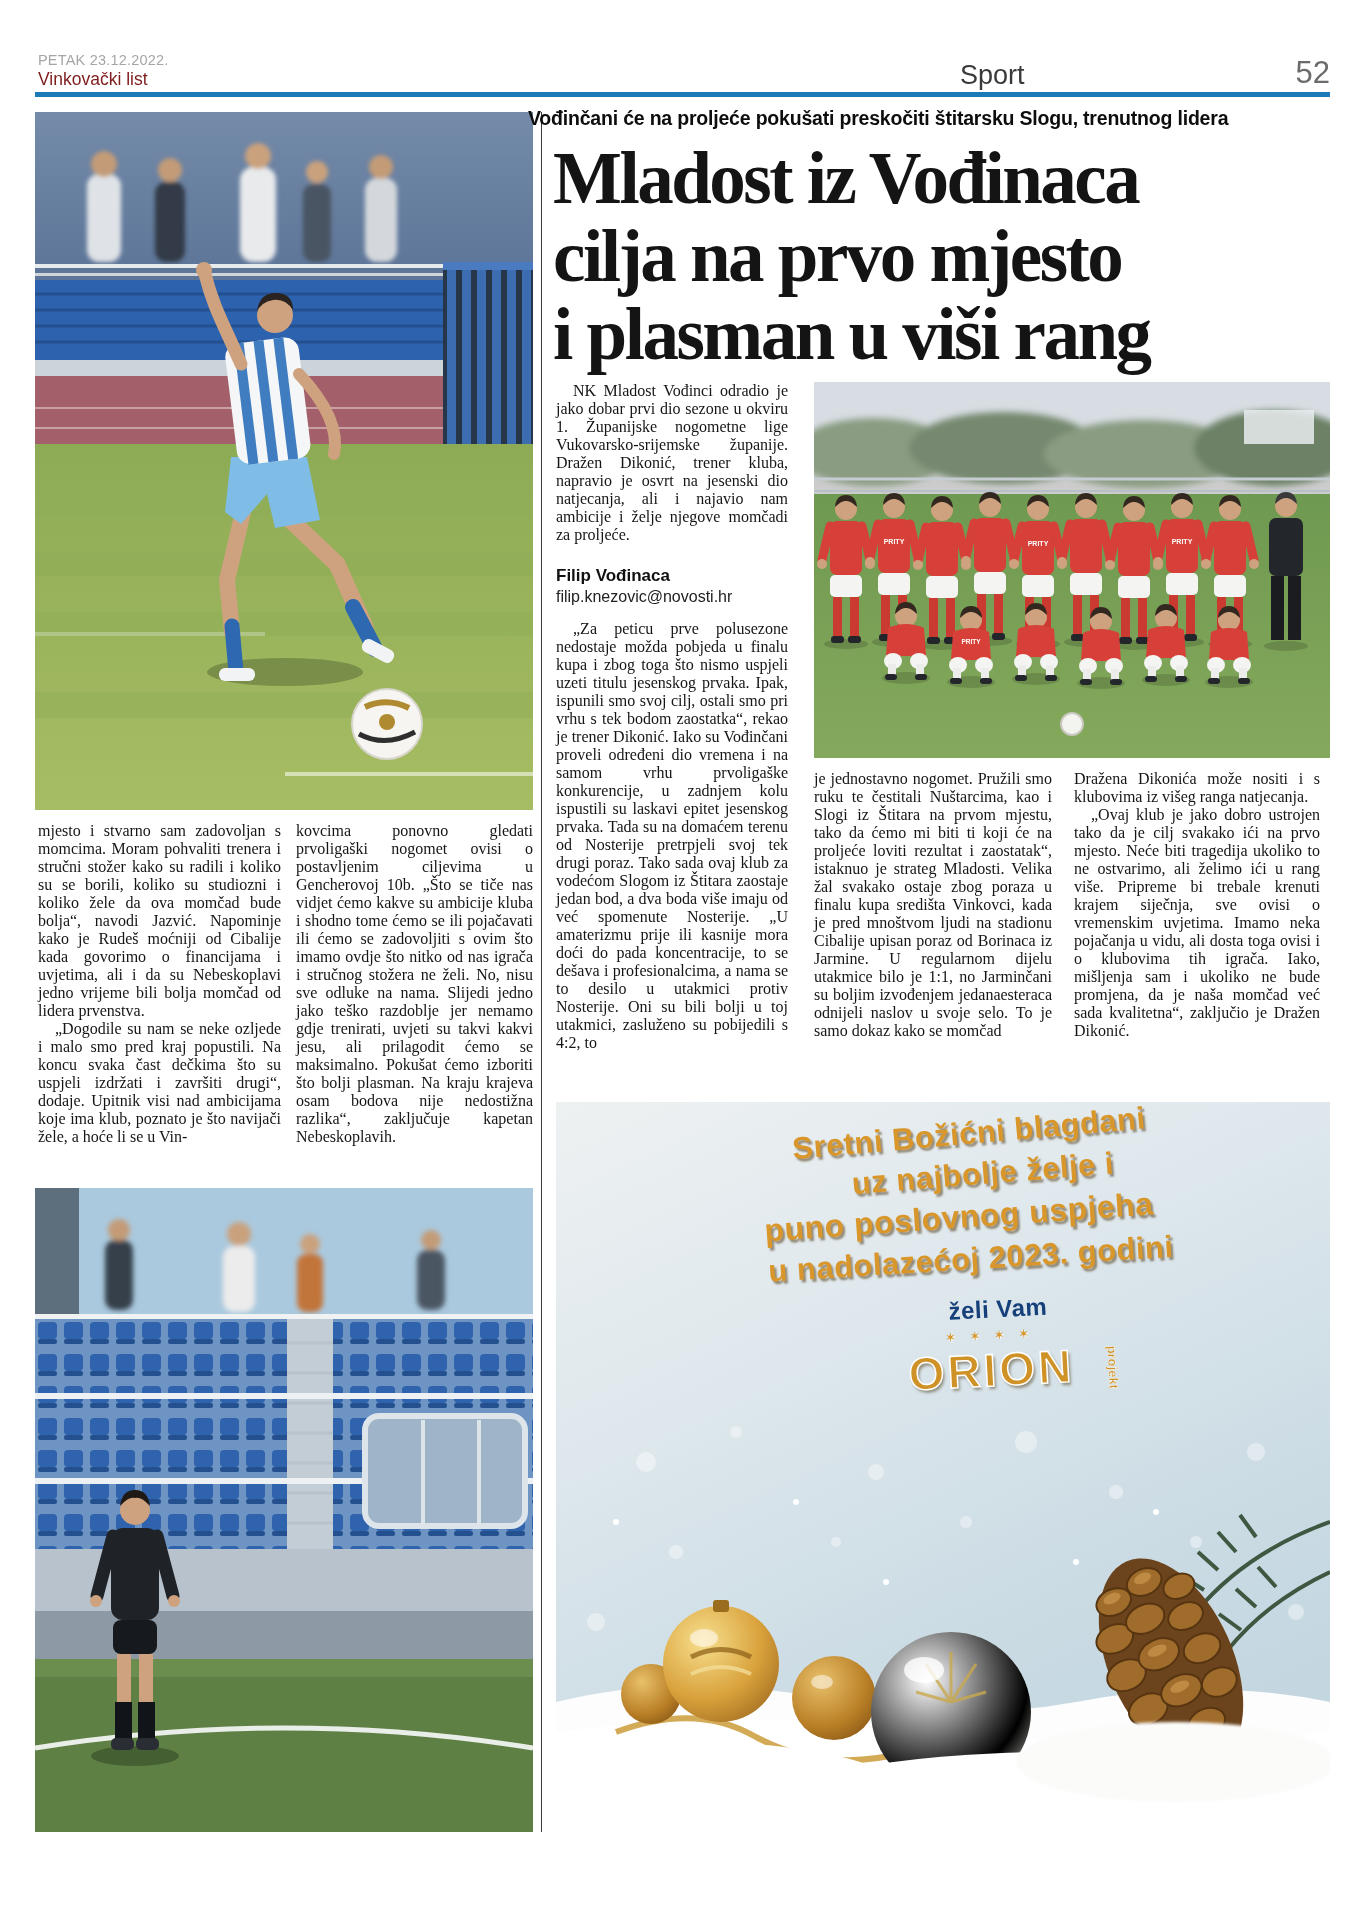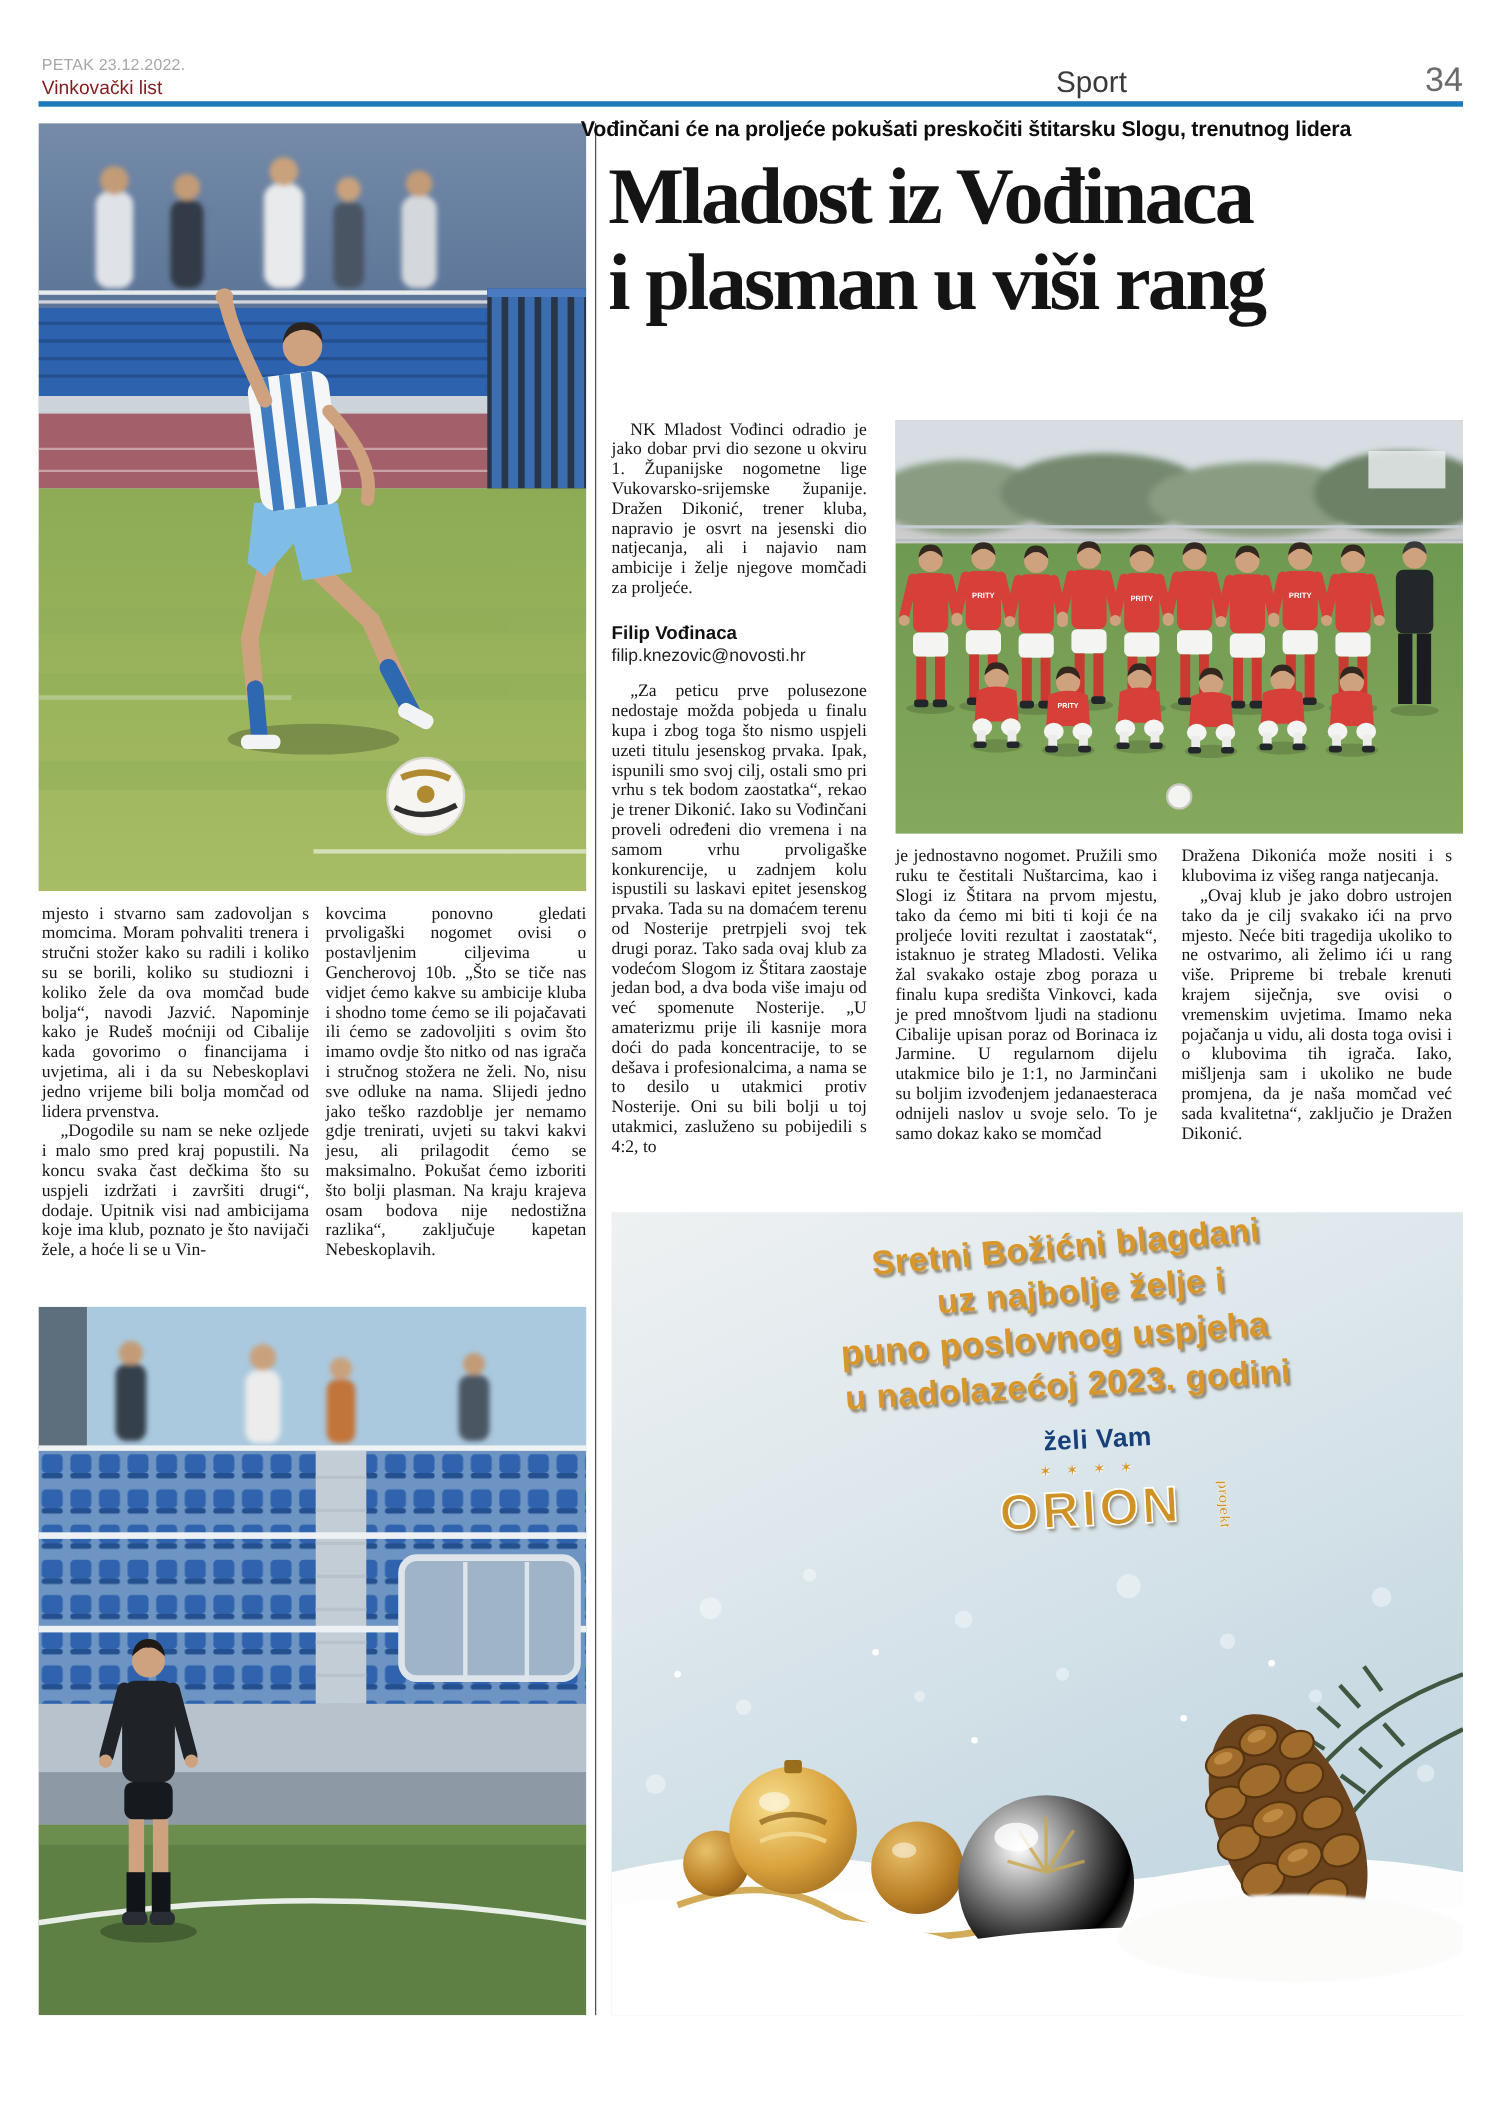--- a/index.html
+++ b/index.html
@@ -60,21 +60,21 @@
   .ad-scene{position:absolute;left:0;bottom:0;}
 </style>
 </head>
 <body>
 
 <div id="page">
 
   <div class="abs h-date">PETAK 23.12.2022.</div>
   <div class="abs h-pub">Vinkovački list</div>
   <div class="abs h-sport">Sport</div>
-  <div class="abs h-page">34</div>
+  <div class="abs h-page">52</div>
   <div class="abs h-rule"></div>
   <div class="abs v-rule"></div>
 
   <div class="abs photo" id="photo1">
     <svg width="498" height="698" viewBox="0 0 498 698">
       <defs>
         <linearGradient id="standsG" x1="0" y1="0" x2="0" y2="1">
           <stop offset="0" stop-color="#748ba9"></stop>
             <stop offset="1" stop-color="#5c7497"></stop>
         </linearGradient>
@@ -174,20 +174,21 @@
         <path d="M330,595 Q352,585 374,596" stroke="#b08a30" stroke-width="6" fill="none"></path>
         <path d="M324,622 Q350,636 380,620" stroke="#2e2e2e" stroke-width="5" fill="none"></path>
         <circle cx="352" cy="610" r="8" fill="#b08a30"></circle>
       </g>
     </svg>
   </div>
 
   <div class="abs kicker">Vođinčani će na proljeće pokušati preskočiti štitarsku Slogu, trenutnog lidera</div>
   <div class="abs headline">
     <div>Mladost iz Vođinaca</div>
+    <div>cilja na prvo mjesto</div>
     <div>i plasman u viši rang</div>
   </div>
 
   <div class="abs serifcol lead">
     <p class="ind">NK Mladost Vođinci odradio je jako dobar prvi dio sezone u okviru 1. Županijske nogometne lige Vukovarsko-srijemske županije. Dražen Dikonić, trener kluba, napravio je osvrt na jesenski dio natjecanja, ali i najavio nam ambicije i želje njegove momčadi za proljeće.</p>
   </div>
   <div class="abs byline">Filip Vođinaca</div>
   <div class="abs bymail">filip.knezovic@novosti.hr</div>
 
   <div class="abs serifcol colA">

